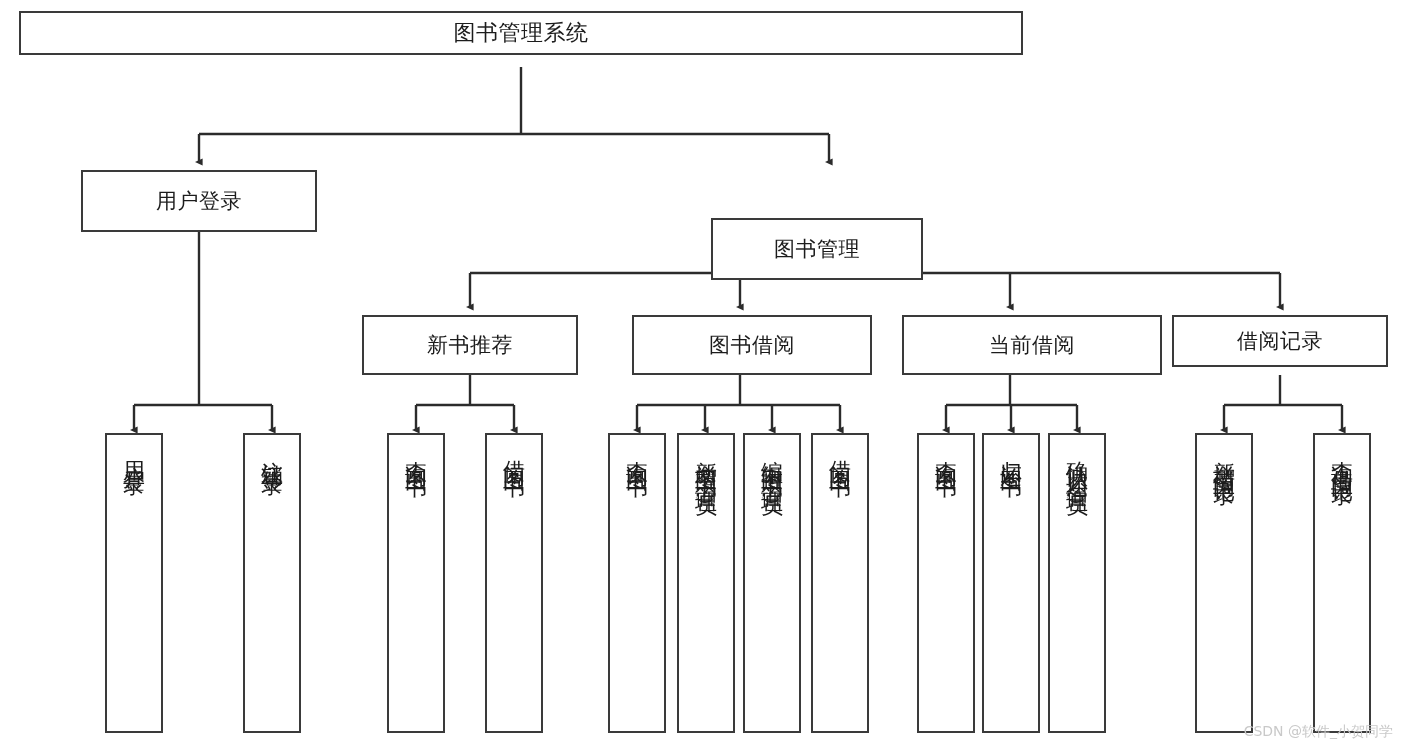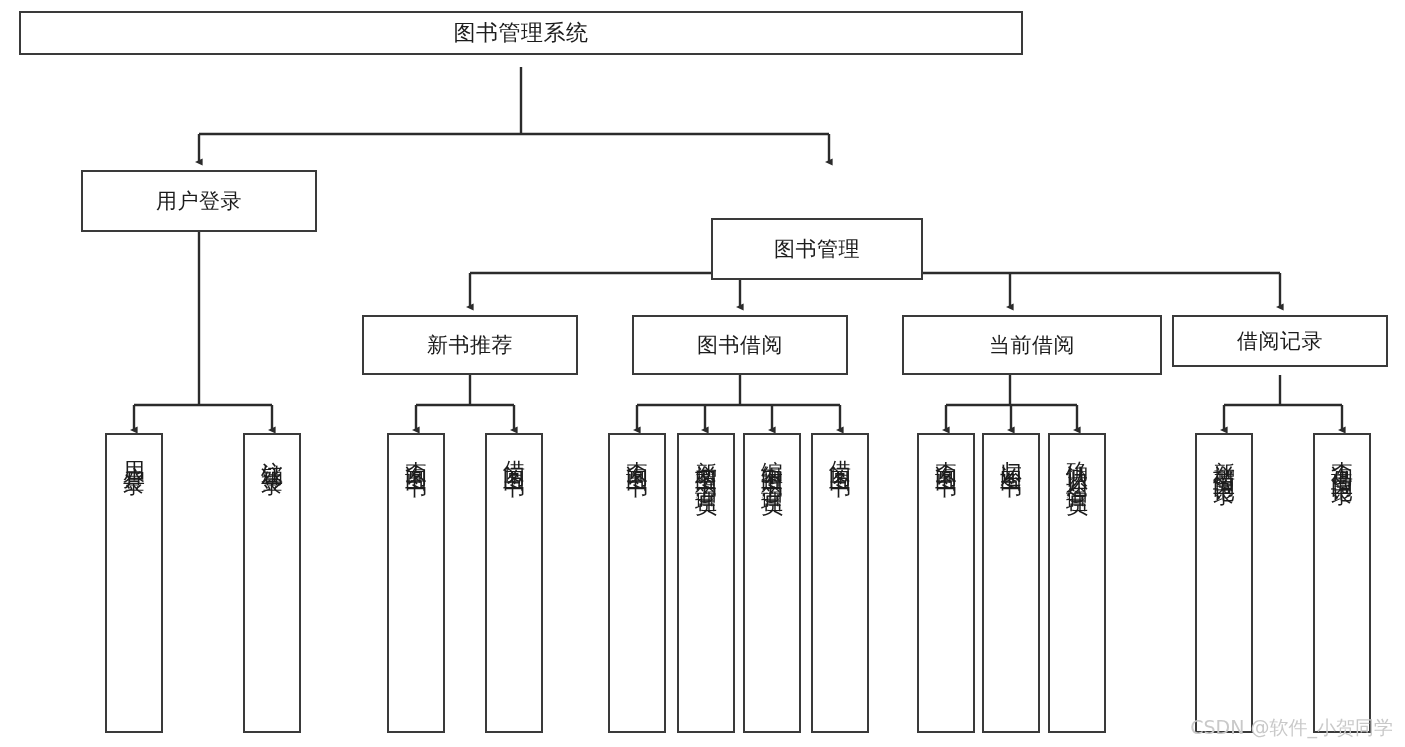--- a/index.html
+++ b/index.html
@@ -61,21 +61,21 @@
     text-orientation: upright;
     font-size: 22px;
     line-height: 1.0;
     letter-spacing: 5px;
     white-space: nowrap;
   }
   .watermark {
     position: absolute;
     right: 12px;
     bottom: 6px;
-    font-size: 19px;
+    font-size: 14px;
     color: #c9c9c9;
     z-index: 5;
     white-space: nowrap;
     font-family: "DejaVu Sans", "Liberation Sans", sans-serif;
   }
 </style>
 </head>
 <body>
 
 <div id="canvas">
@@ -137,21 +137,21 @@
   <div class="node horiz" style="left:81px; top:170px; width:236px; height:62px;">
     <span class="label">用户登录</span>
   </div>
   <div class="node horiz" style="left:711px; top:170px; width:212px; height:62px;margin-top:48px;">
     <span class="label">图书管理</span>
   </div>
 
   <div class="node horiz" style="left:362px; top:315px; width:216px; height:60px;">
     <span class="label">新书推荐</span>
   </div>
-  <div class="node horiz" style="left:632px; top:315px; width:216px; height:60px;justify-content:center;">
+  <div class="node horiz" style="left:632px; top:315px; width:240px; height:60px;justify-content:center;">
     <span class="label">图书借阅</span>
   </div>
   <div class="node horiz" style="left:902px; top:315px; width:260px; height:60px;">
     <span class="label">当前借阅</span>
   </div>
   <div class="node horiz" style="left:1172px; top:315px; width:216px; height:52px;">
     <span class="label">借阅记录</span>
   </div>
 
   <div class="node vert" style="left:105px; top:433px; width:58px; height:300px;">

